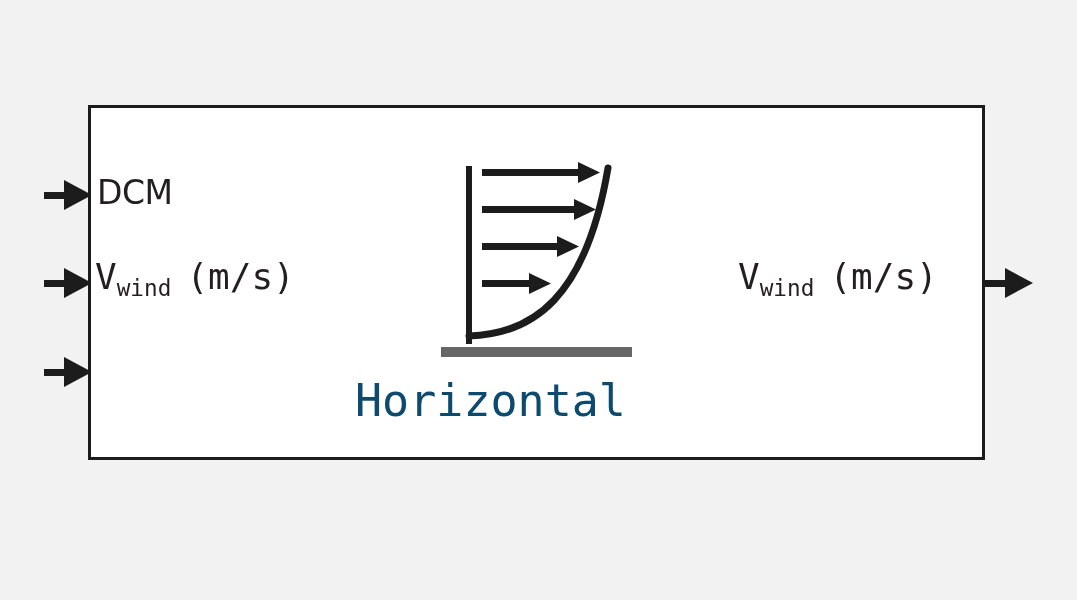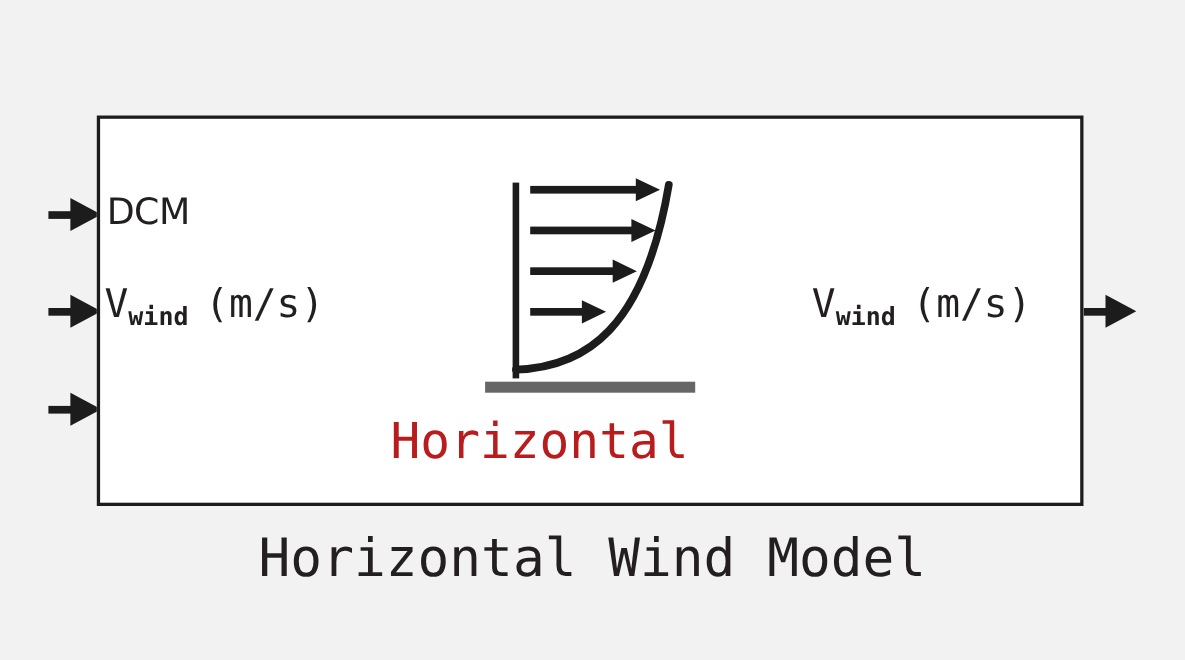--- a/index.html
+++ b/index.html
@@ -88,21 +88,21 @@
     top: 349px;
     font-size: 36px;
   }
   .label-vwind-out {
     left: 738px;
     top: 259px;
     font-size: 36px;
   }
   .sub {
     font-size: 0.63em;
-    font-weight: bold;
+    font-weight: normal;
     vertical-align: baseline;
     position: relative;
     top: 0.30em;
     letter-spacing: 0px;
   }
   .unit {
     margin-left: 0.42em;
   }
 
   
@@ -118,21 +118,21 @@
   }
 
   
   .inner-caption {
     position: absolute;
     left: 0;
     top: 378px;
     width: 1077px;
     text-align: center;
     font-size: 45px;
-    color: #b91c1c;
+    color: #0c4a6e;
     line-height: 1;
   }
   .inner-caption .txt {
     position: relative;
     left: -48px;
   }
 
   
   .block-caption {
     position: absolute;
@@ -211,15 +211,14 @@
       </g>
 
       <rect x="3" y="189" width="191" height="10" fill="#666666"></rect>
     </svg>
   </div>
 
   <div class="inner-caption">
     <span class="txt">Horizontal</span>
   </div>
 
-  <div class="block-caption">Horizontal Wind Model</div>
 
 </div>
 
 </body></html>

